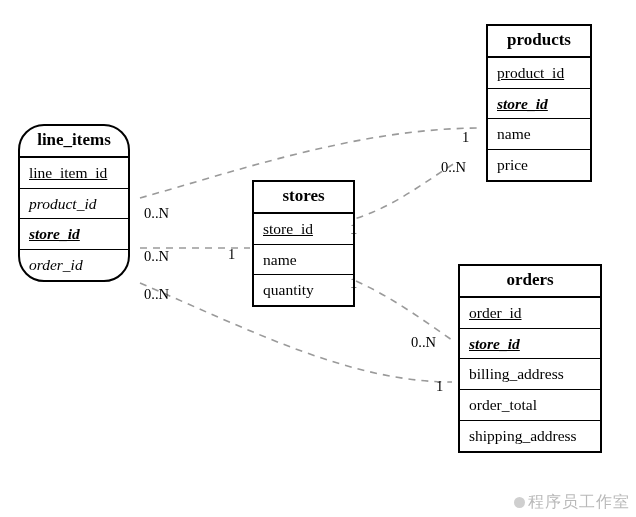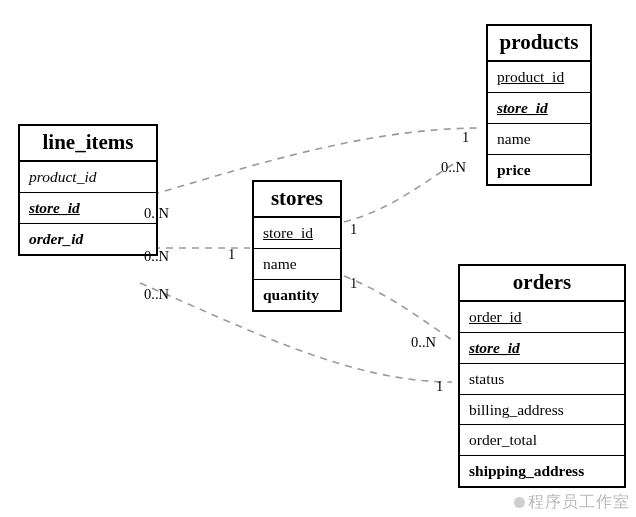--- a/index.html
+++ b/index.html
@@ -24,38 +24,37 @@
     pointer-events: none;
   }
   .entity {
     position: absolute;
     border: 2px solid #000;
     background: #ffffff;
     box-sizing: border-box;
   }
   .entity .title {
     font-weight: bold;
-    font-size: 21px;
+    font-size: 17px;
     text-align: center;
     padding: 5px 6px 6px 6px;
     border-bottom: 2px solid #000;
     line-height: 1.1;
     font-family: "Liberation Serif", serif;
   }
   .entity .attr {
     font-size: 15.5px;
     padding: 6px 25px 6px 9px;
     border-bottom: 1px solid #000;
     line-height: 1.15;
     white-space: nowrap;
     font-family: "Liberation Serif", serif;
   }
   .entity .attr:last-child {
     border-bottom: none;
-    font-weight: bold;
   }
   .attr.pk {
     text-decoration: underline;
   }
   .attr.fk {
     font-style: italic;
   }
   .attr.pkfk {
     text-decoration: underline;
     font-style: italic;
@@ -99,44 +98,44 @@
     <path d="M 140 248 L 250 248" fill="none" stroke="#9a9a9a" stroke-width="1.6" stroke-dasharray="7,6"></path>
 
     <path d="M 140 283 C 250 330 350 382 452 382" fill="none" stroke="#9a9a9a" stroke-width="1.6" stroke-dasharray="7,6"></path>
 
     <path d="M 344 222 C 390 210 420 185 455 163" fill="none" stroke="#9a9a9a" stroke-width="1.6" stroke-dasharray="7,6"></path>
 
     <path d="M 344 276 C 385 292 420 318 452 340" fill="none" stroke="#9a9a9a" stroke-width="1.6" stroke-dasharray="7,6"></path>
   </svg>
 
   <div id="entities">
-      <div class="entity" style="left: 18px; top: 124px; width: 140px;">
+      <div class="entity" style="left: 18px; top: 124px; width: 112px; border-radius: 26px;">
         <div class="title">line_items</div>
+        <div class="attr pk">line_item_id</div>
         <div class="attr fk">product_id</div>
         <div class="attr pkfk">store_id</div>
         <div class="attr fk">order_id</div>
       </div>
-      <div class="entity" style="left: 252px; top: 180px; width: 90px;">
+      <div class="entity" style="left: 252px; top: 180px; width: 103px;">
         <div class="title">stores</div>
         <div class="attr pk">store_id</div>
         <div class="attr ">name</div>
         <div class="attr ">quantity</div>
       </div>
       <div class="entity" style="left: 486px; top: 24px; width: 106px;">
         <div class="title">products</div>
         <div class="attr pk">product_id</div>
         <div class="attr pkfk">store_id</div>
         <div class="attr ">name</div>
         <div class="attr ">price</div>
       </div>
-      <div class="entity" style="left: 458px; top: 264px; width: 168px;">
+      <div class="entity" style="left: 458px; top: 264px; width: 144px;">
         <div class="title">orders</div>
         <div class="attr pk">order_id</div>
         <div class="attr pkfk">store_id</div>
-        <div class="attr ">status</div>
         <div class="attr ">billing_address</div>
         <div class="attr ">order_total</div>
         <div class="attr ">shipping_address</div>
       </div>
     </div>
 
   <div id="cards">
       <div class="card" style="left: 144px; top: 205px;">0..N</div>
       <div class="card" style="left: 144px; top: 248px;">0..N</div>
       <div class="card" style="left: 144px; top: 286px;">0..N</div>

